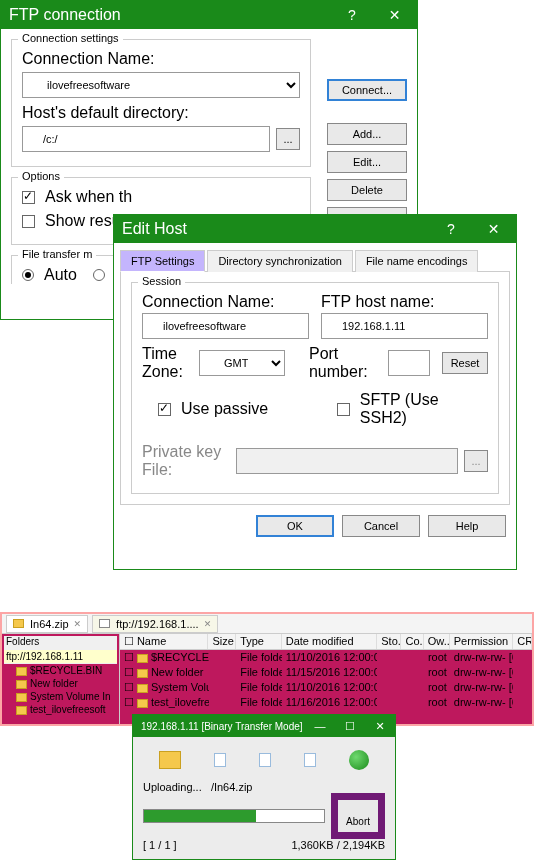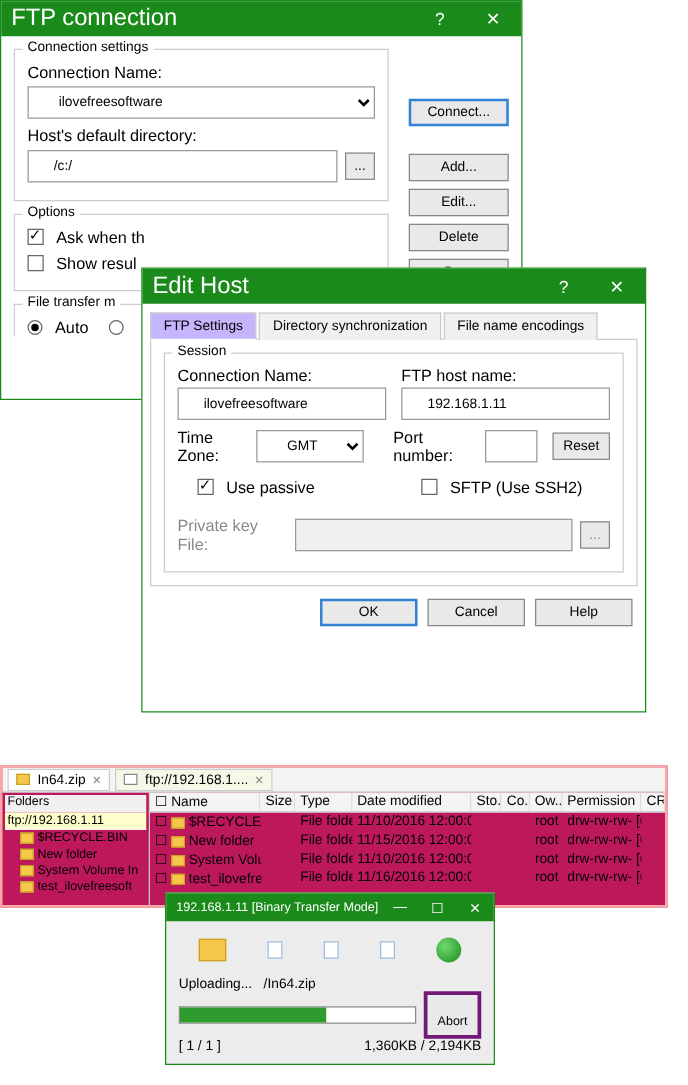--- a/index.html
+++ b/index.html
@@ -1,25 +1,25 @@
 <!DOCTYPE html>
 <html><head>
 <meta charset="utf-8">
 <style>
 *{box-sizing:border-box;margin:0;padding:0;font-family:"Segoe UI",Tahoma,sans-serif;font-size:11px}
 body{background:#fff;width:550px;height:868px;position:relative;overflow:hidden}
 .win{position:absolute;background:#fff;border:1px solid #1a8a1a}
 .titlebar{background:#1a8a1a;color:#fff;height:28px;display:flex;align-items:center;padding-left:8px}
-.titlebar .title{flex:1;font-size:19px}
+.titlebar .title{flex:1;font-size:16px}
 .tb-btn{width:40px;height:28px;display:flex;align-items:center;justify-content:center;color:#fff;font-size:14px}
 .tb-btn.close{width:45px}
 .groupbox{border:1px solid #ccc;margin:10px;padding:10px 10px 8px 10px;position:relative}
 .groupbox>.legend{position:absolute;top:-8px;left:6px;background:#fff;padding:0 4px;font-size:11px}
 .row{display:flex;align-items:center;margin-bottom:6px;gap:6px}
-label{font-size:13px;color:#000}
+label{font-size:16px;color:#000}
 input[type=text],input[type=password],select{height:26px;border:1px solid #999;padding:0 20px;font-size:11px;background:#fff}
 .btn{height:22px;border:1px solid #888;background:#e9e9e9;font-size:11px;padding:0 12px;min-width:70px}
 .btn.primary{border:2px solid #3282d6}
 .btn.disabled{color:#888}
 .dots{height:22px;width:24px;border:1px solid #888;background:#e9e9e9;font-size:11px}
 .check{width:13px;height:13px;border:1px solid #666;display:inline-block;margin-right:4px;position:relative;background:#fff;vertical-align:middle}
 .check.on::after{content:"✓";position:absolute;top:-3px;left:0;font-size:12px;color:#000}
 .radio{width:12px;height:12px;border:1px solid #666;border-radius:50%;display:inline-block;margin-right:4px;position:relative;vertical-align:middle}
 .radio.on::after{content:"";position:absolute;top:2px;left:2px;width:6px;height:6px;background:#000;border-radius:50%}
 .right-buttons{position:absolute;right:10px;top:40px;display:flex;flex-direction:column;gap:6px}
@@ -48,21 +48,21 @@
 
 .xfer{position:absolute;top:714px;left:132px;width:264px;border:1px solid #1a8a1a;background:#ececec}
 .xfer .titlebar{height:22px}
 .xfer .titlebar .title{font-size:10px}
 .xfer .tb-btn{height:22px;width:30px;font-size:11px}
 .xfer-body{padding:8px 10px}
 .iconrow{display:flex;justify-content:space-around;align-items:center;height:30px;margin-bottom:6px}
 .prog{height:14px;border:1px solid #888;background:#fff;position:relative;margin:4px 0}
 .prog .fill{position:absolute;top:0;left:0;bottom:0;background:#2d9b2d}
 .xfer-line{display:flex;justify-content:space-between;font-size:10px;align-items:center}
-.abort{height:16px;font-size:10px;border:3px solid #701a75;background:#e9e9e9;padding:16px 8px}
+.abort{height:16px;font-size:10px;border:7px solid #701a75;background:#e9e9e9;padding:16px 8px}
 .icon{display:inline-block}
 </style>
 </head>
 <body>
 
 <div class="win" style="top:0;left:0;width:418px;height:320px">
   <div class="titlebar">
     <span class="title">FTP connection</span>
     <div class="tb-btn">?</div>
     <div class="tb-btn close">✕</div>

